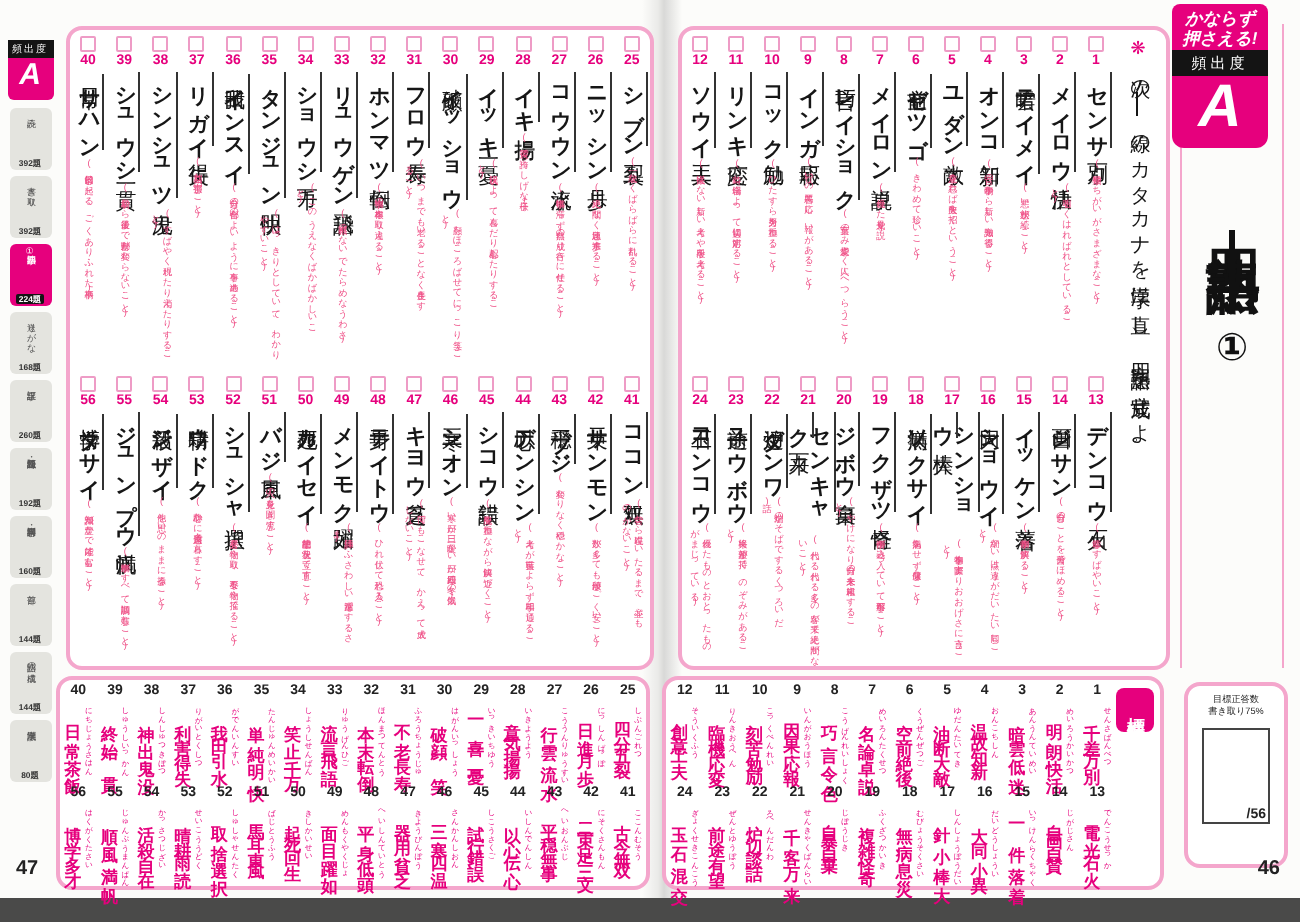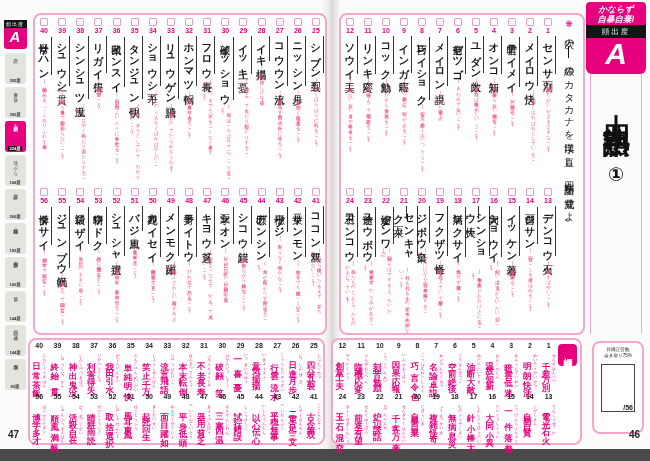--- a/index.html
+++ b/index.html
@@ -26,21 +26,21 @@
   .hint{writing-mode:vertical-rl;text-orientation:upright;font-size:4.6px;line-height:1.3;
         color:#ef4f86;margin-top:4px;max-height:76px;}
   .irow.bot .hint{max-height:64px;}
   
   .instr{width:28px;display:flex;flex-direction:column;align-items:center;padding-top:5px;flex:none;}
   .imark{color:#e6007d;font-size:9px;line-height:1;}
   .instr-text{writing-mode:vertical-rl;text-orientation:upright;font-size:10px;line-height:1.15;
         letter-spacing:1px;margin-top:3px;height:295px;color:#161616;}
   .vdash{display:inline-block;width:1px;height:12px;background:#161616;margin:1px 0;}
   
-  #banner{position:absolute;left:586px;top:2px;width:60px;}
+  #banner{position:absolute;left:586px;top:2px;width:48px;}
   .b1{background:#e6007d;color:#fff;font-weight:700;font-style:italic;font-size:8.5px;
       text-align:center;border-radius:4px 4px 0 0;padding:2px 0 1px;line-height:1.2;}
   .b2{background:#141414;color:#fff;font-size:7.5px;text-align:center;letter-spacing:2px;padding:1.5px 0;}
   .b3{background:#e6007d;color:#fff;font-weight:700;font-style:italic;font-size:30px;
       text-align:center;border-radius:0 0 6px 6px;padding:1px 0 5px;line-height:1;}
   #titlecol{position:absolute;left:588px;top:0;width:56px;height:340px;}
   .trules{position:absolute;left:2px;top:12px;width:50px;height:322px;
       border-left:1.5px solid #f4a6cc;border-right:1.5px solid #f4a6cc;}
   .ttext{position:absolute;top:104px;left:50%;transform:translateX(-50%);
       display:flex;flex-direction:column;align-items:center;color:#111;}
@@ -506,21 +506,21 @@
     <div class="trules"></div>
     <div class="ttext">
       <span class="tmain">四字熟語</span>
       <span class="tdash"></span>
       <span class="tnum">①</span>
     </div>
   </div>
   <div id="banner">
     <div class="b1">
       <div>かならず</div>
-      <div>自暴自棄!</div>
+      <div>押さえる!</div>
     </div>
     <div class="b2">頻出度</div>
     <div class="b3">A</div>
   </div>
 
   <div class="abox" id="abox47">
     <div class="agrid">
       <div class="arow" id="a47r1">
           <div class="acell">
             <div class="anum">25</div>

